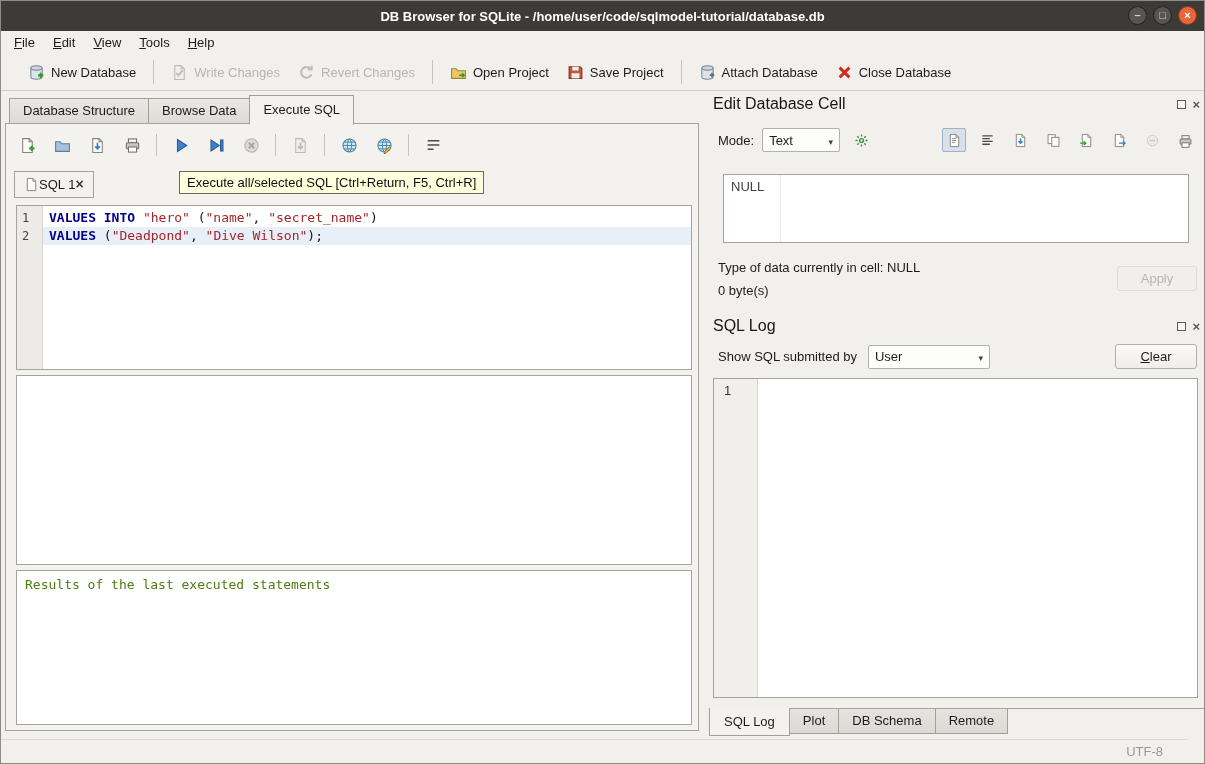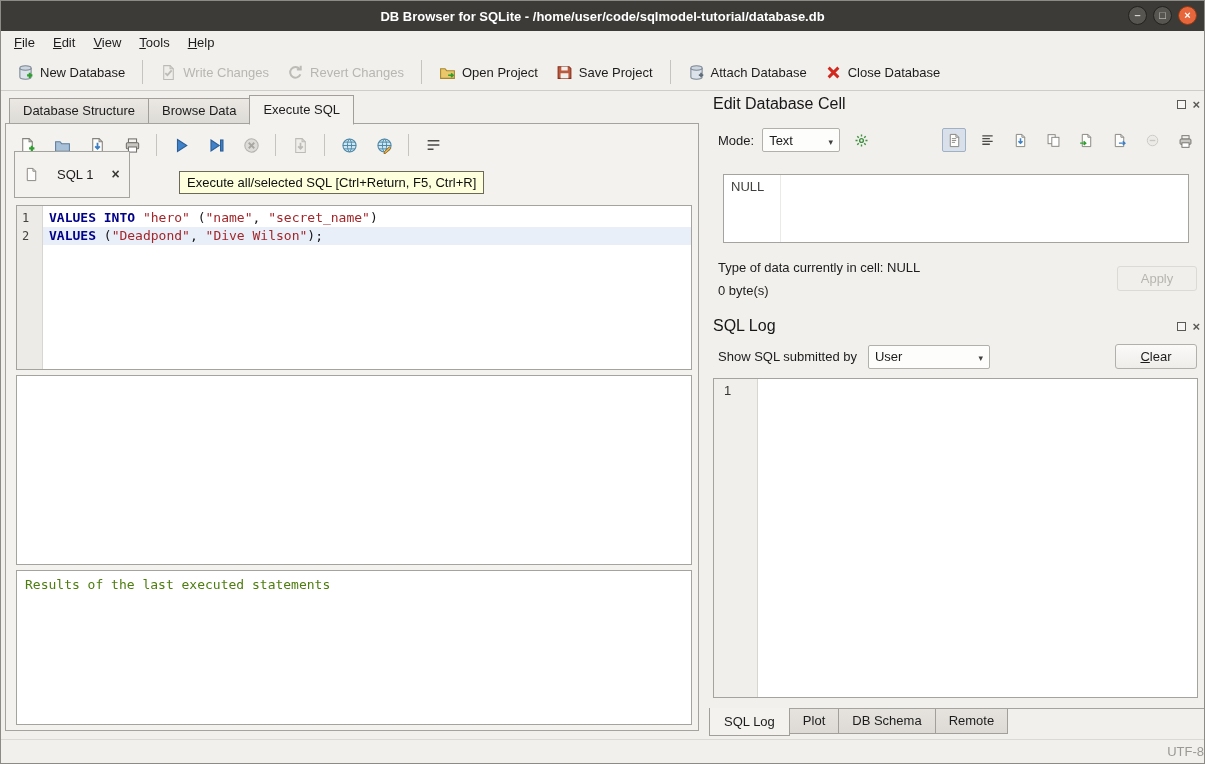--- a/index.html
+++ b/index.html
@@ -21,21 +21,21 @@
   .win-btn.close { background:var(--accent-orange,#e8663c); border-color:#8e3a14; color:#fff; }
 
   
   .menubar { position:absolute; left:0; top:30px; right:0; height:23px;
              display:flex; align-items:center; padding-left:4px; background:#f2f0ed; }
   .menu-item { padding:3px 9px; cursor:default; }
   .mn { text-decoration:underline; }
 
   
   .toolbar { position:absolute; left:0; top:53px; right:0; height:37px;
-             display:flex; align-items:center; padding:0 8px; gap:2px;
+             display:flex; align-items:center; padding:0 19px; gap:2px;
              background:#f2f0ed; border-bottom:1px solid #cfcdc8; }
   .tb-btn { display:flex; align-items:center; gap:6px; padding:5px 8px; border-radius:3px; }
   .tb-btn.disabled { color:#b8b6b0; }
   .tb-ic { display:inline-flex; width:17px; height:17px; }
   .tb-dd::after { content:"▾"; font-size:9px; color:#4a4a48; }
   .tb-dd { align-self:flex-end; padding-bottom:1px; margin-left:1px; }
   .tb-sep { width:1px; height:24px; background:#c6c4bf; margin:0 7px; }
 
   
   .left-pane { position:absolute; left:0; top:90px; width:703px; height:650px; }
@@ -46,21 +46,21 @@
                  margin-bottom:-1px; border-bottom:1px solid #f4f2ef; }
   .frame { position:absolute; left:4px; top:32px; width:694px; height:608px;
            border:1px solid #a5a39e; background:#f4f2ef; }
 
   .sql-toolbar { position:absolute; left:6px; top:4px; height:34px; display:flex; align-items:center; gap:5px; }
   .sqlbtn { width:30px; height:28px; display:flex; align-items:center; justify-content:center; border-radius:3px; }
   .sql-ic { display:inline-flex; width:17px; height:17px; }
   .sql-sep { width:1px; height:22px; background:#c6c4bf; margin:0 4px; }
 
   .sqltab-row { position:absolute; left:8px; top:46px; right:8px; height:28px; display:flex; align-items:flex-end; }
-  .sqltab { display:inline-flex; align-items:center; gap:18px; padding:15px 9px;
+  .sqltab { display:inline-flex; align-items:center; gap:0; padding:5px 9px;
             background:#f4f2ef; border:1px solid #a5a39e; }
   .sqltab-close::after { content:"×"; font-weight:bold; font-size:14px; color:#3a3a38; line-height:10px; }
   .sqltab-ic { display:inline-flex; width:15px; height:15px; }
 
   .editor { position:absolute; left:10px; top:81px; width:676px; height:165px;
             border:1px solid #a5a39e; background:#fff; display:flex;
             font-family:"DejaVu Sans Mono", monospace; font-size:13px; }
   .gutter { width:26px; background:#ecebe8; border-right:1px solid #d8d6d1; padding-top:3px; }
   .gut-num { height:18px; line-height:18px; padding-left:5px; font-size:12px; color:#44433f; }
   .ed-body { flex:1; padding-top:3px; overflow:hidden; }
@@ -130,23 +130,23 @@
              border:1px solid #a5a39e; background:#fff; display:flex; }
   .log-gutter { width:44px; background:#f1efec; border-right:1px solid #d8d6d1; padding:4px 0 0 10px; color:#373632; }
 
   .dock-tabbar { position:absolute; left:4px; right:2px; top:617px; height:27px;
                  display:flex; align-items:flex-start; border-top:1px solid #a5a39e; }
   .btab { padding:4px 13px 5px; background:linear-gradient(#e6e3df,#dddad5);
           border:1px solid #a29f9a; border-top:none; margin-right:-1px; white-space:nowrap; }
   .btab.active { background:#f4f2ef; margin-top:-1px; z-index:3; position:relative; padding:6px 14px; }
 
   
-  .statusbar { position:absolute; left:0; right:0; bottom:0; height:24px;
+  .statusbar { position:absolute; left:0; right:16px; bottom:0; height:24px;
                background:#f2f0ed; border-top:1px solid #dbd9d4;
-               display:flex; align-items:center; justify-content:flex-end; }
+               display:flex; align-items:center; justify-content:flex-end; padding-right:25px; }
   .encoding { color:#9b9993; }
 </style>
 </head>
 <body>
 
 <div id="window">
 
   <div class="titlebar">
     <span>DB Browser for SQLite - /home/user/code/sqlmodel-tutorial/database.db</span>
     <div class="win-controls">

